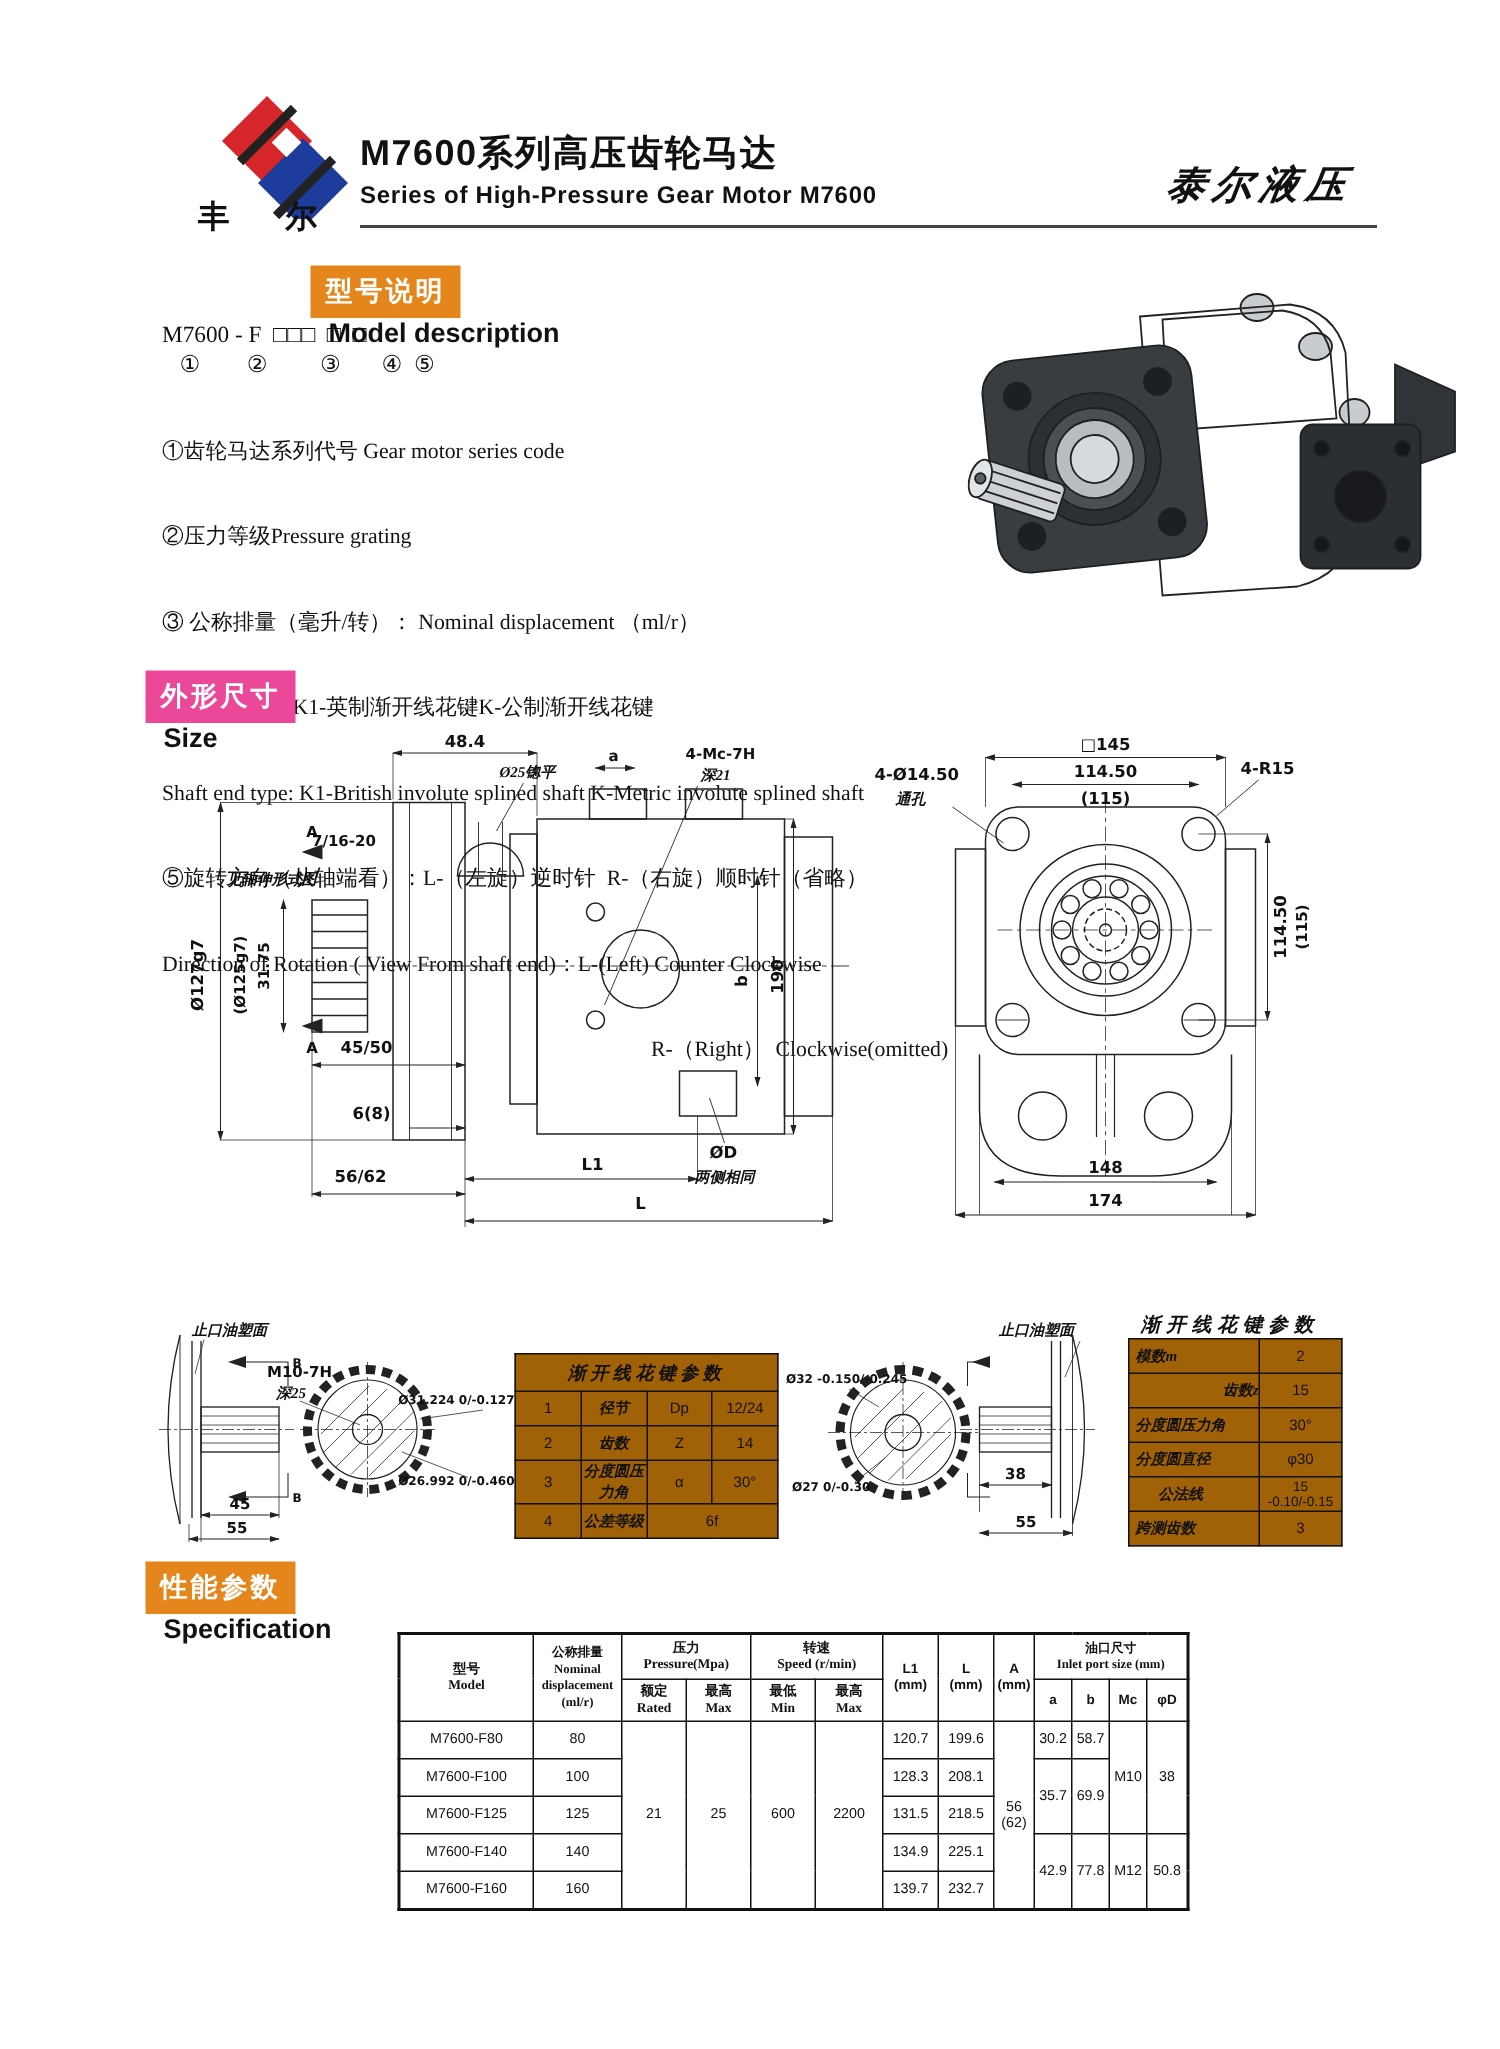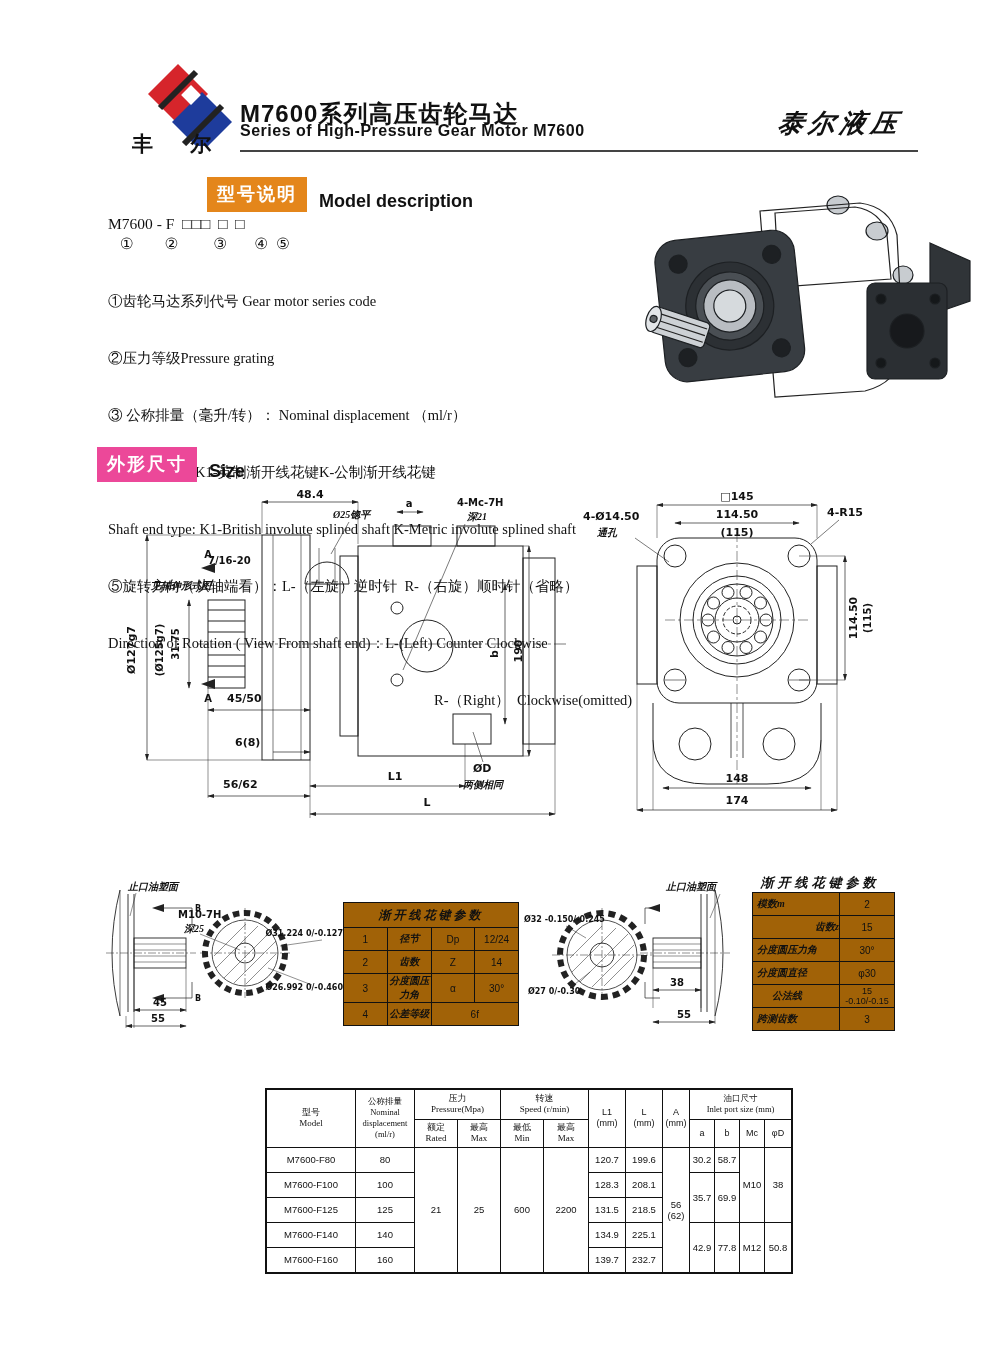--- a/index.html
+++ b/index.html
@@ -1,31 +1,31 @@
 <!DOCTYPE html>
 <html><head>
 <meta charset="utf-8">
 <style>
   html,body{margin:0;padding:0;background:#e8e8e8;}
   .page{position:relative;width:1000px;height:1366px;background:#fff;overflow:hidden;
         font-family:"Liberation Sans",sans-serif;color:#111;}
   .abs{position:absolute;}
   
-  .title-cn{font-size:24px;font-weight:bold;letter-spacing:1px;margin-top:12px;}
+  .title-cn{font-size:24px;font-weight:bold;letter-spacing:1px;}
   .title-en{font-size:16px;font-weight:600;letter-spacing:.5px;margin-top:6px;}
   .brand-script{font-family:"DejaVu Serif",serif;font-style:italic;font-weight:bold;
         font-size:26px;letter-spacing:5px;transform:skewX(-8deg);}
   .rule{height:2px;background:#444;}
   .logo-caption{font-family:"Liberation Serif",serif;font-weight:bold;font-size:21px;
         letter-spacing:16px;white-space:nowrap;}
   
   .badge{display:inline-block;color:#fff;font-weight:bold;font-size:18px;letter-spacing:2px;
         padding:5px 10px 6px 10px;}
   .badge-en{font-size:18px;font-weight:bold;margin-left:12px;}
-  .sec-head{display:flex;align-items:flex-end;}
+  .sec-head{display:flex;align-items:flex-start;flex-direction:column;}
   
   .model-lines{font-family:"Liberation Serif",serif;font-size:14.5px;line-height:19px;white-space:pre;}
   .model-code{font-family:"Liberation Serif",serif;font-size:15.5px;white-space:pre;line-height:20px;}
   .model-lines .ln8{padding-left:326px;}
   
   .d{font:600 10px "DejaVu Sans",sans-serif;fill:#111;}
   .d2{font:600 11px "DejaVu Sans",sans-serif;fill:#111;}
   .cns{font:italic 600 10px "Liberation Serif",serif;fill:#111;}
   .sm{font:600 8px "DejaVu Sans",sans-serif;fill:#111;}
   line,path,rect.dr,circle.dr,polyline{stroke:#222;fill:none;}
@@ -36,21 +36,21 @@
   .ptable .t{font-family:"Liberation Serif",serif;font-style:italic;font-weight:bold;font-size:12px;letter-spacing:3px;}
   .ptable .zh{font-family:"Liberation Serif",serif;font-style:italic;font-weight:600;}
   .t2title{font-family:"Liberation Serif",serif;font-style:italic;font-weight:bold;
         font-size:13px;letter-spacing:4px;text-align:center;}
   
   .spec{border-collapse:collapse;table-layout:fixed;background:#fff;border:2px solid #111;}
   .spec td{border:1px solid #111;text-align:center;vertical-align:middle;
         font-size:9px;line-height:11px;padding:1px 0;}
   .spec .zh{font-family:"Liberation Serif",serif;}
   .pre{white-space:pre-line;}
-  .spec .h1 td,.spec .h2 td{font-weight:400;}
+  .spec .h1 td,.spec .h2 td{font-weight:700;}
   .spec .body td{height:22px;font-size:9.5px;}
 </style>
 </head>
 <body>
 <div class="page">
 
 <svg class="abs" style="left:138px;top:62px" width="104" height="84" viewBox="0 0 104 84">
   <polygon points="40,2 70,32 40,62 10,32" fill="#d6252b" stroke="none"></polygon>
   <polygon points="64,30 94,60 64,90 34,60" fill="#1e3c9c" stroke="none"></polygon>
   <line x1="22" y1="46" x2="58" y2="10" stroke="#fff" stroke-width="6"></line>
@@ -439,20 +439,24 @@
     <td class="zh" style="text-align:left;padding-left:19px">公法线</td>
     <td style="font-size:9px">15 -0.10/-0.15</td>
   </tr>
   <tr>
     <td class="zh" style="text-align:left;padding-left:4px">跨测齿数</td>
     <td>3</td>
   </tr>
 </tbody>
     </table>
 
+<div class="abs sec-head" style="left:97px;top:1041px">
+  <span class="badge" style="background:#e4861b">性能参数</span>
+  <span class="badge-en">Specification</span>
+</div>
 
 <table class="spec abs" style="left:265px;top:1088px">
   <tbody>
         <tr class="h1" style="height:30px">
     <td rowspan="2" class="pre zh" style="width:88px">型号
 Model</td>
     <td rowspan="2" class="pre zh" style="width:58px;font-size:8.5px">公称排量
 Nominal
 displacement
 (ml/r)</td>

